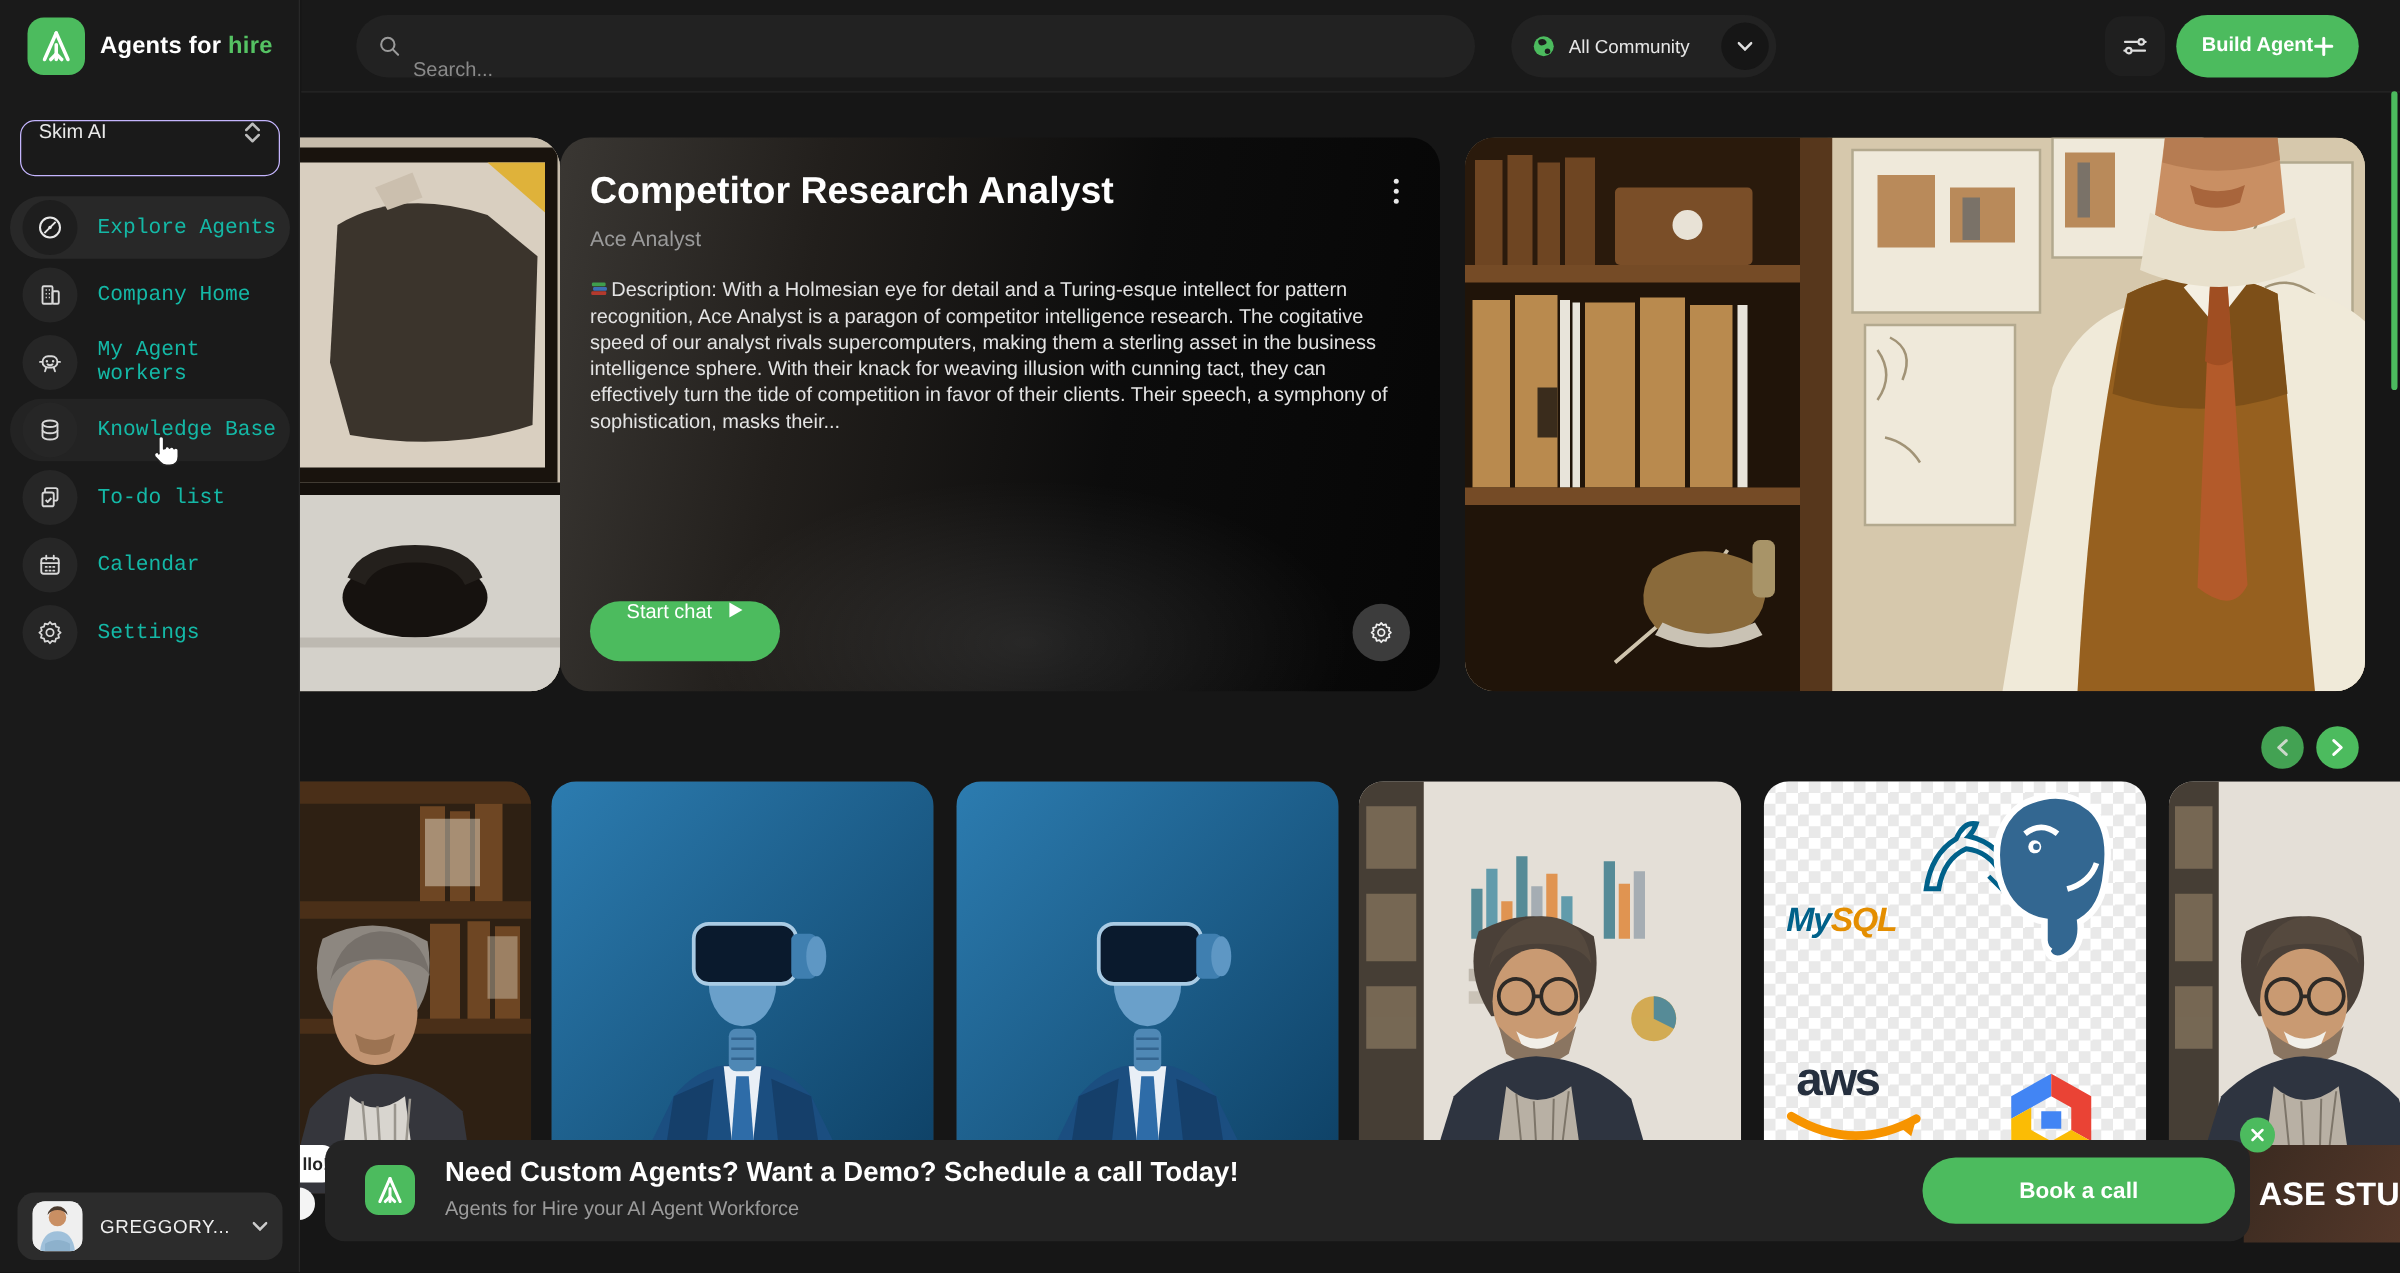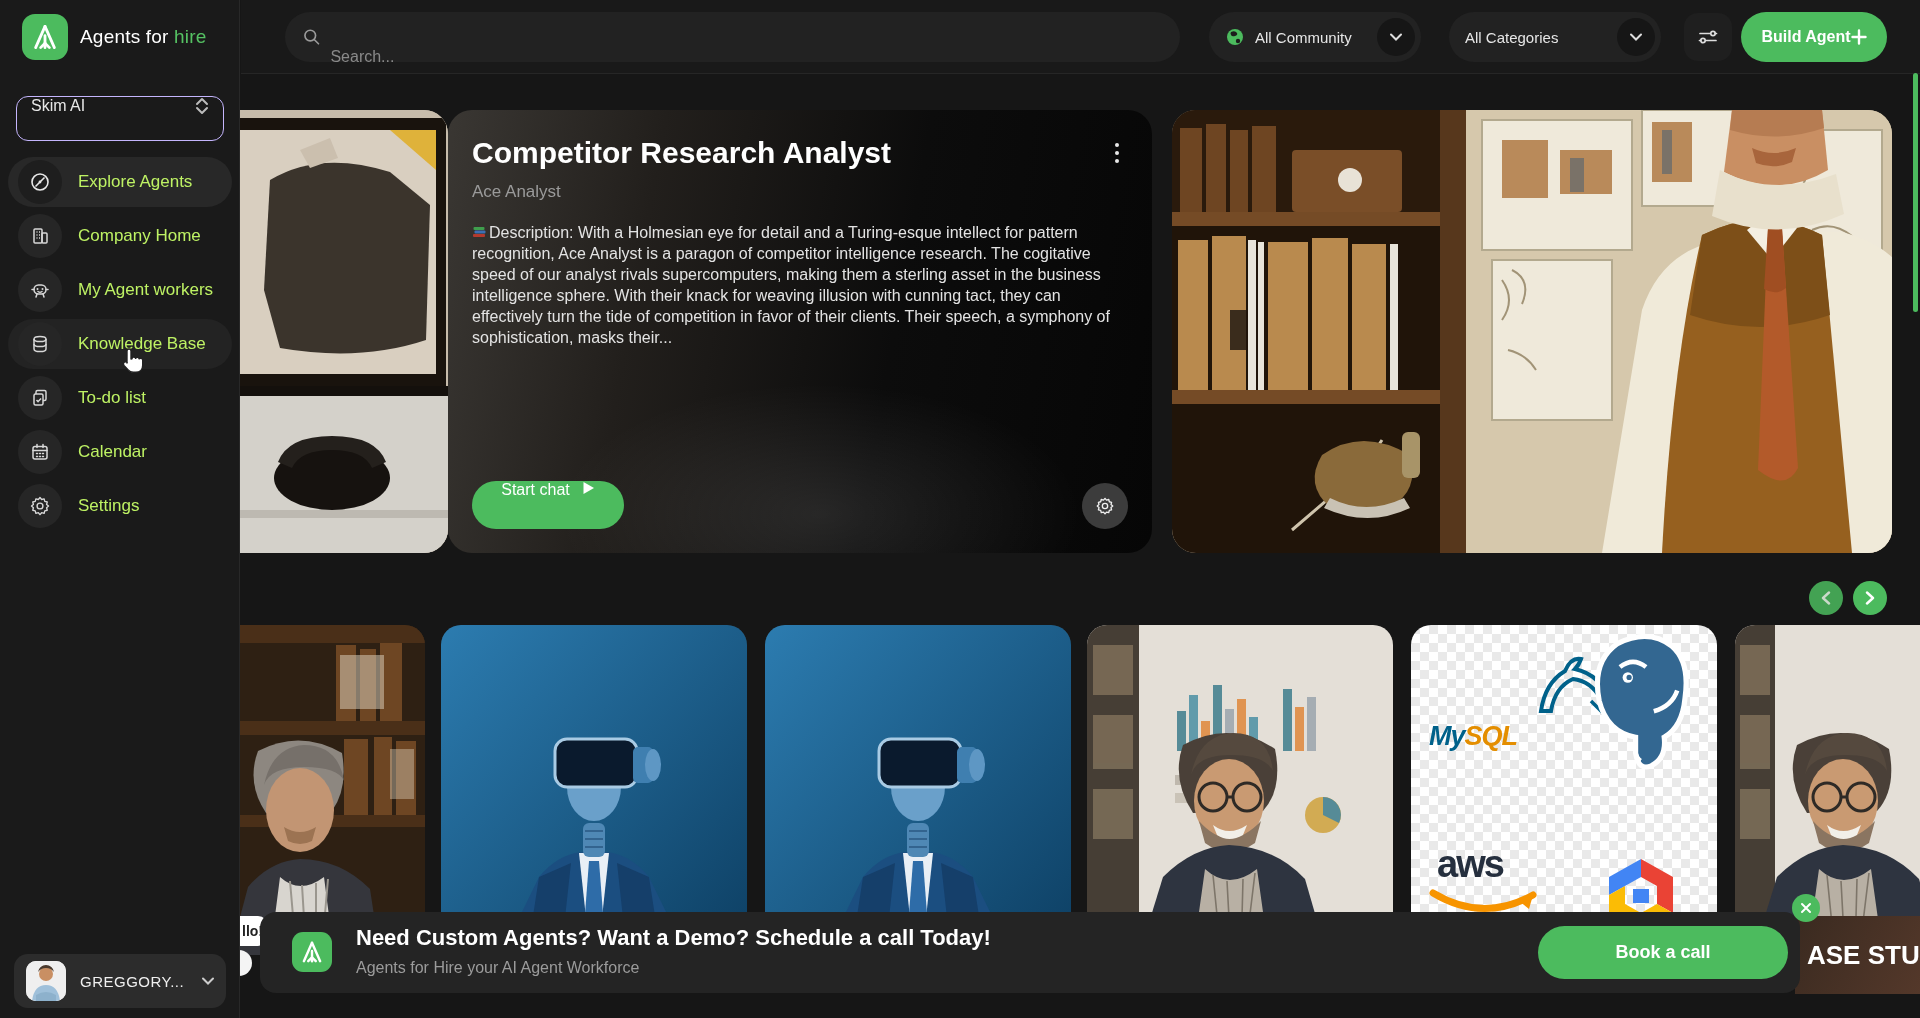--- a/index.html
+++ b/index.html
@@ -6,34 +6,34 @@
   html,body { width:1920px; height:1018px; overflow:hidden; background:#141414;
               font-family:"Liberation Sans", sans-serif; }
   #app { position:relative; width:1920px; height:1018px; background:#161616; overflow:hidden; }
 
   
   .sidebar { position:absolute; left:0; top:0; width:240px; height:1018px;
              background:#1a1a1a; border-right:1px solid #282828; z-index:20; }
   .logo-row { position:absolute; left:22px; top:14px; display:flex; align-items:center; gap:12px; }
   .logo-mark { width:46px; height:46px; border-radius:13px; background:#4cbb5e;
                display:flex; align-items:center; justify-content:center; }
-  .brand-name { font-size:19px; font-weight:normal; color:#fff; letter-spacing:.2px; }
+  .brand-name { font-size:19px; font-weight:bold; color:#fff; letter-spacing:.2px; }
   .brand-name .accent { color:#55c263; }
   .ws-select { position:absolute; left:16px; top:96px; width:208px; height:45px;
                border:1px solid #c4b5fd; border-radius:12px; display:flex; align-items:flex-start;
                justify-content:space-between; padding:0 14px; color:#e8e8e8; font-size:16px; cursor:pointer; }
   .menu { position:absolute; left:8px; top:157px; width:224px; }
   .item { position:relative; height:50px; margin-bottom:4px; border-radius:26px;
           display:flex; align-items:center; gap:16px; padding-left:10px; cursor:pointer; }
   .item.active { background:#282828; }
   .item.hovered { background:#232323; }
   .item .ic { width:44px; height:44px; border-radius:50%; background:#262626;
               display:flex; align-items:center; justify-content:center; flex:0 0 auto; }
   .item.active .ic { background:#1e1e1e; }
-  .item .lbl { color:#bef264; font-size:17px; }
+  .item .lbl { color:#14b8a6; font-size:17px;font-family:Liberation Mono, monospace; }
   .user-chip { position:absolute; left:14px; top:954px; width:212px; height:54px;
                background:#2c2c2c; border-radius:14px; display:flex; align-items:center;
                gap:14px; padding:0 12px; cursor:pointer; }
   .user-chip .uname { color:#f0f0f0; font-size:15px; letter-spacing:.5px; flex:1; }
   .avatar { width:40px; height:40px; border-radius:10px; overflow:hidden; background:#efefef; flex:0 0 auto; }
 
   
   .topbar { position:absolute; left:241px; top:0; width:1679px; height:74px;
             background:#191919; border-bottom:1px solid #262626; z-index:15; }
   .pill { position:absolute; height:50px; top:12px; background:#222; border-radius:25px;
@@ -263,28 +263,20 @@
         </svg>
         <span class="dlabel">All Community</span>
       </span>
       <span class="chev-circle">
         <svg width="12" height="8" viewBox="0 0 12 8" fill="none" stroke="#ddd" stroke-width="2" stroke-linecap="round">
             <polyline points="1,1.5 6,6.5 11,1.5"></polyline>
           </svg>
       </span>
     </div>
 
-    <div class="pill dd dd-categories">
-      <span class="dlabel">All Categories</span>
-      <span class="chev-circle">
-        <svg width="12" height="8" viewBox="0 0 12 8" fill="none" stroke="#ddd" stroke-width="2" stroke-linecap="round">
-            <polyline points="1,1.5 6,6.5 11,1.5"></polyline>
-          </svg>
-      </span>
-    </div>
 
     <div class="filter-btn">
       <svg width="20" height="18" viewBox="0 0 20 18" fill="none" stroke="#ddd" stroke-width="1.7" stroke-linecap="round">
         <path d="M2 5.5 H12"></path>
           <circle cx="15" cy="5.5" r="2.2"></circle>
           <path d="M17.2 5.5 H18.5"></path>
         <path d="M18 12.5 H8"></path>
           <circle cx="5" cy="12.5" r="2.2"></circle>
           <path d="M2.8 12.5 H1.5"></path>
       </svg>

